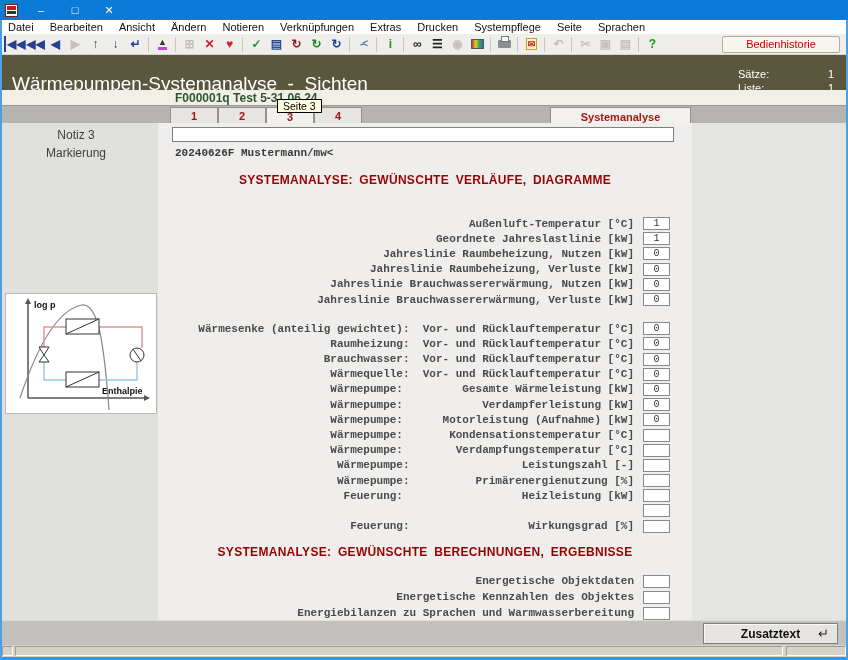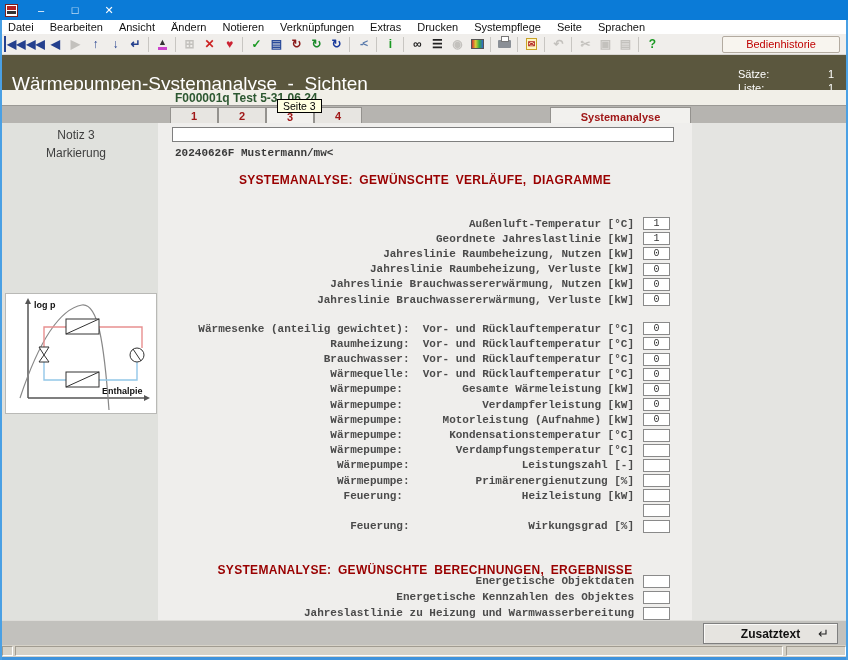--- a/index.html
+++ b/index.html
@@ -384,33 +384,33 @@
       </div>
         <div class="frow">
         <span class="rbox"></span>
       </div>
         <div class="frow">
         <span class="rlabel">Feuerung:                  Wirkungsgrad [%]</span>
         <span class="rbox"></span>
       </div>
       </div>
 
-    <div class="secheading" style="top:440px;">SYSTEMANALYSE: GEWÜNSCHTE BERECHNUNGEN, ERGEBNISSE</div>
+    <div class="secheading" style="top:422px;">SYSTEMANALYSE: GEWÜNSCHTE BERECHNUNGEN, ERGEBNISSE</div>
 
     <div class="rows" style="top:450px;">
         <div class="frow" style="height:16px;">
         <span class="rlabel">Energetische Objektdaten</span>
         <span class="rbox"></span>
       </div>
         <div class="frow" style="height:16px;">
         <span class="rlabel">Energetische Kennzahlen des Objektes</span>
         <span class="rbox"></span>
       </div>
         <div class="frow" style="height:16px;">
-        <span class="rlabel">Jahreslastlinie zu Heizung und Warmwasserbereitung</span>
+        <span class="rlabel">Energiebilanzen zu Sprachen und Warmwasserbereitung</span>
         <span class="rbox"></span>
       </div>
       </div>
   </div>
 
   <div class="bottomband">
     <div class="zusatz">
       <span>Zusatztext</span>
       <span class="ret">↵</span>
     </div>

